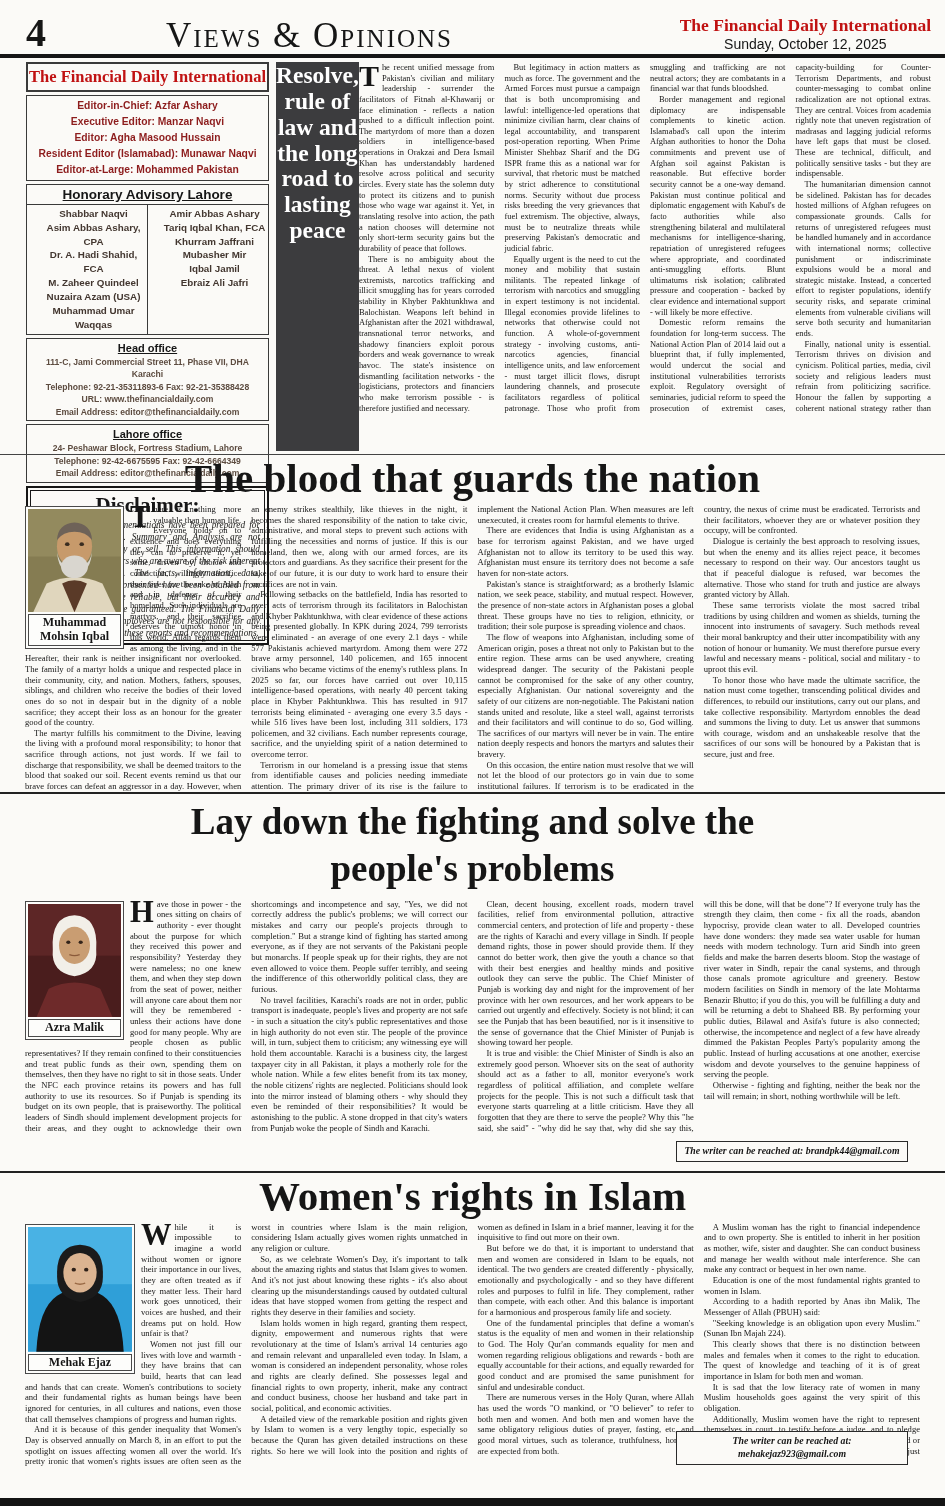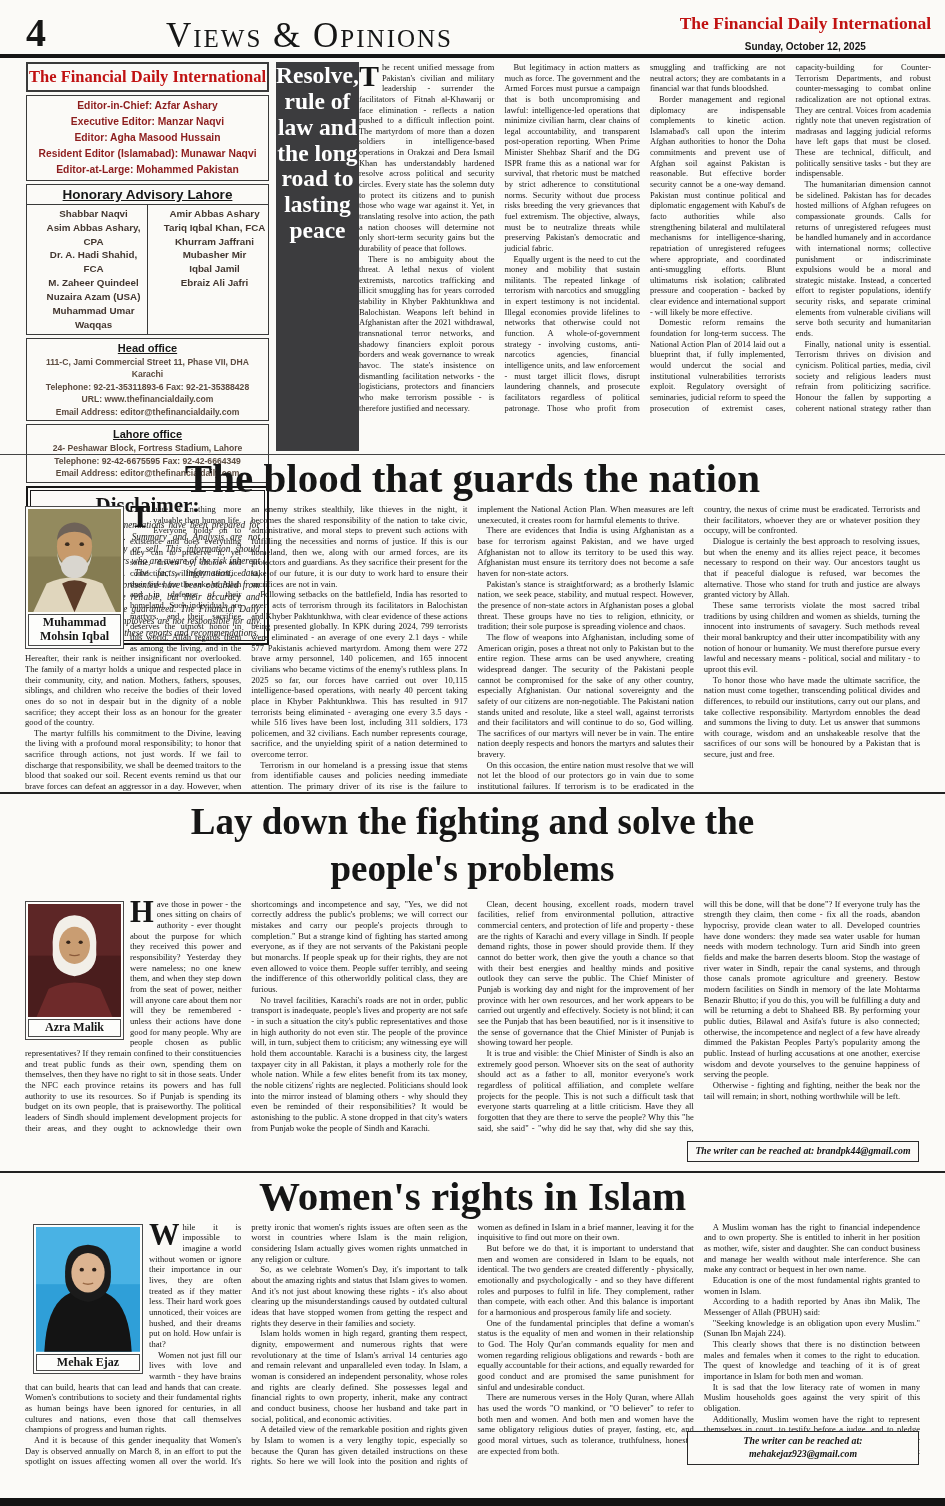--- a/index.html
+++ b/index.html
@@ -4,21 +4,21 @@
 <style>
   html,body{margin:0;padding:0;background:#e8e6e0;}
   .page{position:relative;width:945px;height:1506px;margin:0 auto;background:#fbfaf7;color:#161616;
         font-family:"Liberation Serif", serif; overflow:hidden;}
   
   .page-header{display:flex;align-items:flex-end;height:50px;padding:2px 14px 2px 26px;border-bottom:4px solid #161616;}
   .page-number{font-size:40px;font-weight:bold;line-height:.95;}
   .section-title{font-variant:small-caps;font-size:35px;line-height:.95;letter-spacing:2px;margin-left:120px;font-weight:500;}
   .paper-meta{margin-left:auto;text-align:center;}
   .paper-name{color:#c01212;font-weight:bold;font-size:17.5px;line-height:1.05;}
-  .paper-date{font-family:"Liberation Sans",sans-serif;font-weight:bold;font-size:10px;margin-top:9px;}
+  .paper-date{font-family:"Liberation Sans",sans-serif;font-weight:normal;font-size:14px;margin-top:2px;}
   
   .top-row{display:flex;gap:7px;padding:4px 14px 0 26px;height:392px;}
   .masthead{width:243px;flex:none;display:flex;flex-direction:column;gap:3px;font-family:"Liberation Sans",sans-serif;}
   .box{border:1px solid #3a3a3a;background:#fbfaf7;text-align:center;padding:2px 3px;}
   .mh-title{border-width:2px;color:#c01212;font-family:"Liberation Serif",serif;font-weight:bold;font-size:16.5px;padding:3px 0;}
   .mh-editors div{font-weight:bold;font-size:10.3px;color:#8d1d1d;line-height:1.55;}
   .board-title{font-weight:bold;font-size:13.5px;text-decoration:underline;padding:2px 0;border-bottom:1px solid #3a3a3a;}
   .board-cols{display:flex;}
   .board-col{flex:1;padding:2px 1px;margin-left:13px;}
   .board-col.first{border-right:1px solid #3a3a3a;}
@@ -48,21 +48,21 @@
   .fighting .art-body{height:266px;margin-top:6px;}
   .women{border-top:2px solid #222;margin-top:6px;padding-top:2px;}
   .women h1{font-size:41px;line-height:1.05;}
   .women .art-body{height:246px;}
   
   .photo-card{float:left;width:93px;margin:2px 6px 2px 0;border:1px solid #4a4a4a;background:#fdfdfb;padding:2px;}
   .photo-card svg{display:block;width:100%;}
   .photo-caption{border:1px solid #4a4a4a;margin-top:2px;text-align:center;font-weight:bold;font-size:12px;line-height:1.15;padding:1px 0;text-indent:0;}
   .women .photo-card{width:104px;}
   
-  .contact-box{position:absolute;right:1px;bottom:3px;width:222px;border:1px solid #2a2a2a;background:#fbfaf7;
+  .contact-box{position:absolute;right:12px;bottom:3px;width:222px;border:1px solid #2a2a2a;background:#fbfaf7;
                text-align:center;font-weight:bold;font-style:italic;font-size:9.8px;padding:3px 4px;line-height:1.3;}
   .bottom-bar{position:absolute;left:0;right:0;bottom:0;height:8px;background:#141414;}
 </style>
 </head>
 <body>
 
 <div class="page">
 
   <header class="page-header">
     <div class="page-number">4</div>
@@ -198,21 +198,21 @@
       <p class="para">Clean, decent housing, excellent roads, modern travel facilities, relief from environmental pollution, attractive commercial centers, and protection of life and property - these are the rights of Karachi and every village in Sindh. If people demand rights, those in power should provide them. If they cannot do better work, then give the youth a chance so that with their best energies and healthy minds and positive outlook they can serve the public. The Chief Minister of Punjab is working day and night for the improvement of her province with her own resources, and her work appears to be carried out urgently and effectively. Society is not blind; it can see the Punjab that has been beautified, nor is it insensitive to the sense of governance that the Chief Minister of Punjab is showing toward her people.</p>
       <p class="para">It is true and visible: the Chief Minister of Sindh is also an extremely good person. Whoever sits on the seat of authority should act as a father to all, monitor everyone's work regardless of political affiliation, and complete welfare projects for the people. This is not such a difficult task that everyone starts quarreling at a little criticism. Have they all forgotten that they are there to serve the people? Why this "he said, she said" - "why did he say that, why did she say this, will this be done, will that be done"? If everyone truly has the strength they claim, then come - fix all the roads, abandon hypocrisy, provide clean water to all. Developed countries have done wonders: they made sea water usable for human needs with modern technology. Turn arid Sindh into green fields and make the barren deserts bloom. Stop the wastage of river water in Sindh, repair the canal systems, and through those canals promote agriculture and greenery. Bestow modern facilities on Sindh in memory of the late Mohtarma Benazir Bhutto; if you do this, you will be fulfilling a duty and will be returning a debt to Shaheed BB. By performing your public duties, Bilawal and Asifa's future is also connected; otherwise, the incompetence and neglect of a few have already dimmed the Pakistan Peoples Party's popularity among the public. Instead of hurling accusations at one another, exercise wisdom and devote yourselves to the genuine happiness of serving the people.</p>
       <p class="para">Otherwise - fighting and fighting, neither the beak nor the tail will remain; in short, nothing worthwhile will be left.</p>
       <div class="contact-box">The writer can be reached at: brandpk44@gmail.com</div>
     </div>
   </section>
 
   <section class="art women">
     <h1>Women's rights in Islam</h1>
     <div class="art-body">
-      <figure class="photo-card" style="margin-left:8px">
+      <figure class="photo-card" style="margin-left:0">
         <svg viewBox="0 0 100 120" aria-hidden="true">
           <rect width="100" height="120" fill="#2f9fd8"></rect>
           <rect width="100" height="55" fill="#49b2e4"></rect>
           <path d="M8 120 Q10 78 28 66 Q50 52 72 66 Q90 78 92 120 Z" fill="#141414"></path>
           <path d="M28 46 Q27 18 50 17 Q73 18 72 46 Q73 68 50 72 Q27 68 28 46 Z" fill="#1b1b1b"></path>
           <ellipse cx="50" cy="44" rx="16" ry="19" fill="#dcb491"></ellipse>
           <ellipse cx="44" cy="41" rx="2.1" ry="1.8" fill="#2e2018"></ellipse>
           <ellipse cx="56" cy="41" rx="2.1" ry="1.8" fill="#2e2018"></ellipse>
           <path d="M45 54 Q50 56 55 54" stroke="#9a6a46" stroke-width="1.3" fill="none"></path>
         </svg>

